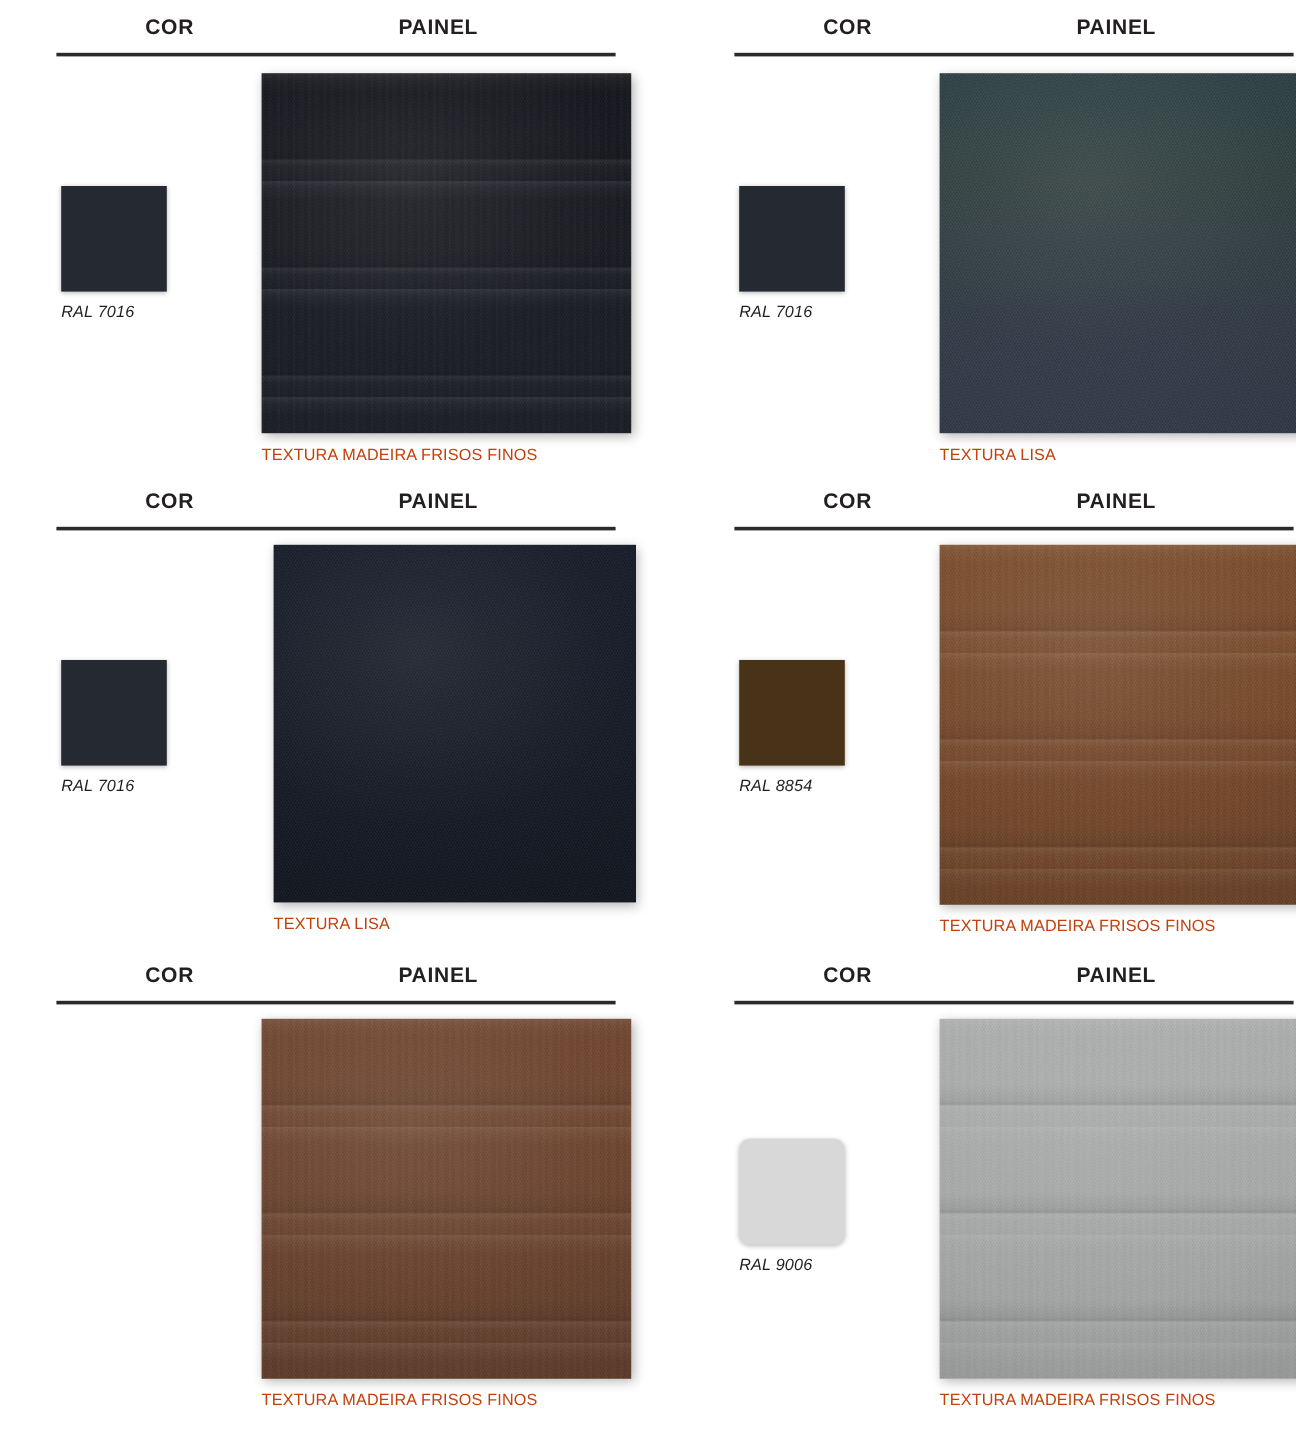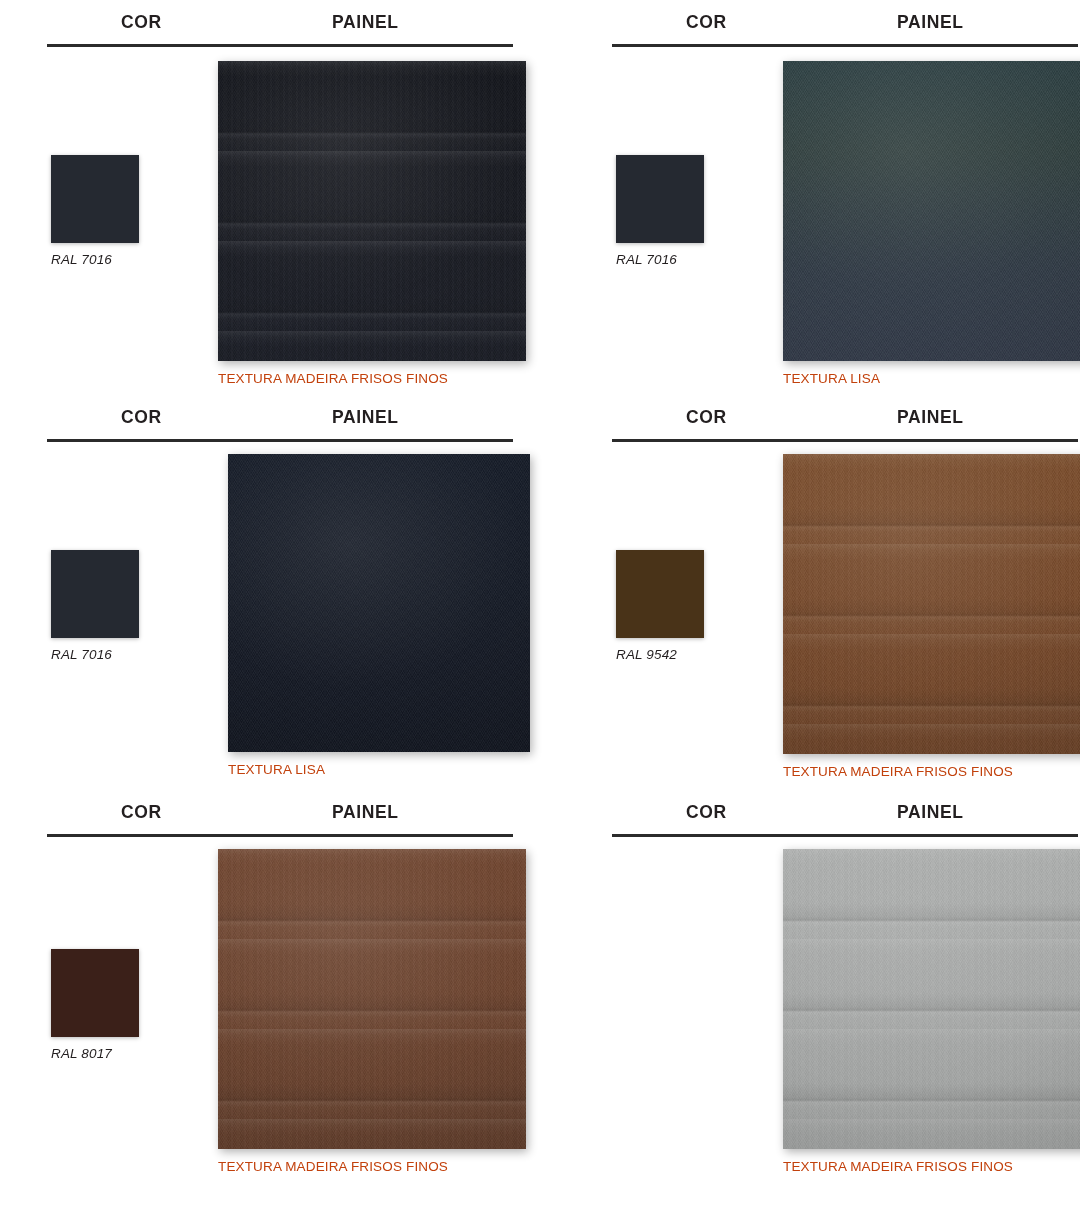--- a/index.html
+++ b/index.html
@@ -230,64 +230,64 @@
 
     <div class="card">
       <div class="card-head">
         <div class="head-label head-cor">COR</div>
         <div class="head-label head-painel">PAINEL</div>
         <div class="head-rule"></div>
       </div>
       <div class="card-body">
         <div class="swatch-block" style="top:108px;">
           <div class="swatch" style="background:#493318;"></div>
-          <div class="swatch-label">RAL 9542</div>
+          <div class="swatch-label">RAL 8854</div>
         </div>
         <div class="panel-block" style="left:171px; top:12px;">
           <div class="panel" style="background:linear-gradient(to bottom,#7d4f2e 0%,#784a2b 50%,#71462a 100%);">
             <div class="tex-frisos"></div>
             <div class="tex-grain"></div>
             <div class="tex-noise" style="opacity:0.65;"></div>
             <div class="tex-vignette"></div>
           </div>
           <div class="panel-caption">TEXTURA MADEIRA FRISOS FINOS</div>
         </div>
       </div>
     </div>
 
     <div class="card">
       <div class="card-head">
         <div class="head-label head-cor">COR</div>
         <div class="head-label head-painel">PAINEL</div>
         <div class="head-rule"></div>
       </div>
       <div class="card-body">
-        <div class="swatch-block" style="top:112px;">
-          <div class="swatch" style="background:#3b2019;"></div>
-          <div class="swatch-label">RAL 8017</div>
-        </div>
         <div class="panel-block" style="left:171px; top:12px;">
           <div class="panel" style="background:linear-gradient(to bottom,#724731 0%,#6d442f 50%,#65402d 100%);">
             <div class="tex-frisos"></div>
             <div class="tex-grain"></div>
             <div class="tex-noise" style="opacity:0.6;"></div>
             <div class="tex-vignette"></div>
           </div>
           <div class="panel-caption">TEXTURA MADEIRA FRISOS FINOS</div>
         </div>
       </div>
     </div>
 
     <div class="card">
       <div class="card-head">
         <div class="head-label head-cor">COR</div>
         <div class="head-label head-painel">PAINEL</div>
         <div class="head-rule"></div>
       </div>
       <div class="card-body">
+        <div class="swatch-block" style="top:112px;">
+          <div class="swatch rounded" style="background:#d8d8d8;"></div>
+          <div class="swatch-label">RAL 9006</div>
+        </div>
         <div class="panel-block" style="left:171px; top:12px;">
           <div class="panel" style="background:linear-gradient(to bottom,#afb1b0 0%,#a9abaa 50%,#a2a4a3 100%);">
             <div class="tex-frisos" style="opacity:1;"></div>
             <div class="tex-grain" style="opacity:0.25;"></div>
             <div class="tex-noise" style="opacity:0.55;"></div>
             <div class="tex-vignette" style="opacity:0.7;"></div>
           </div>
           <div class="panel-caption">TEXTURA MADEIRA FRISOS FINOS</div>
         </div>
       </div>

